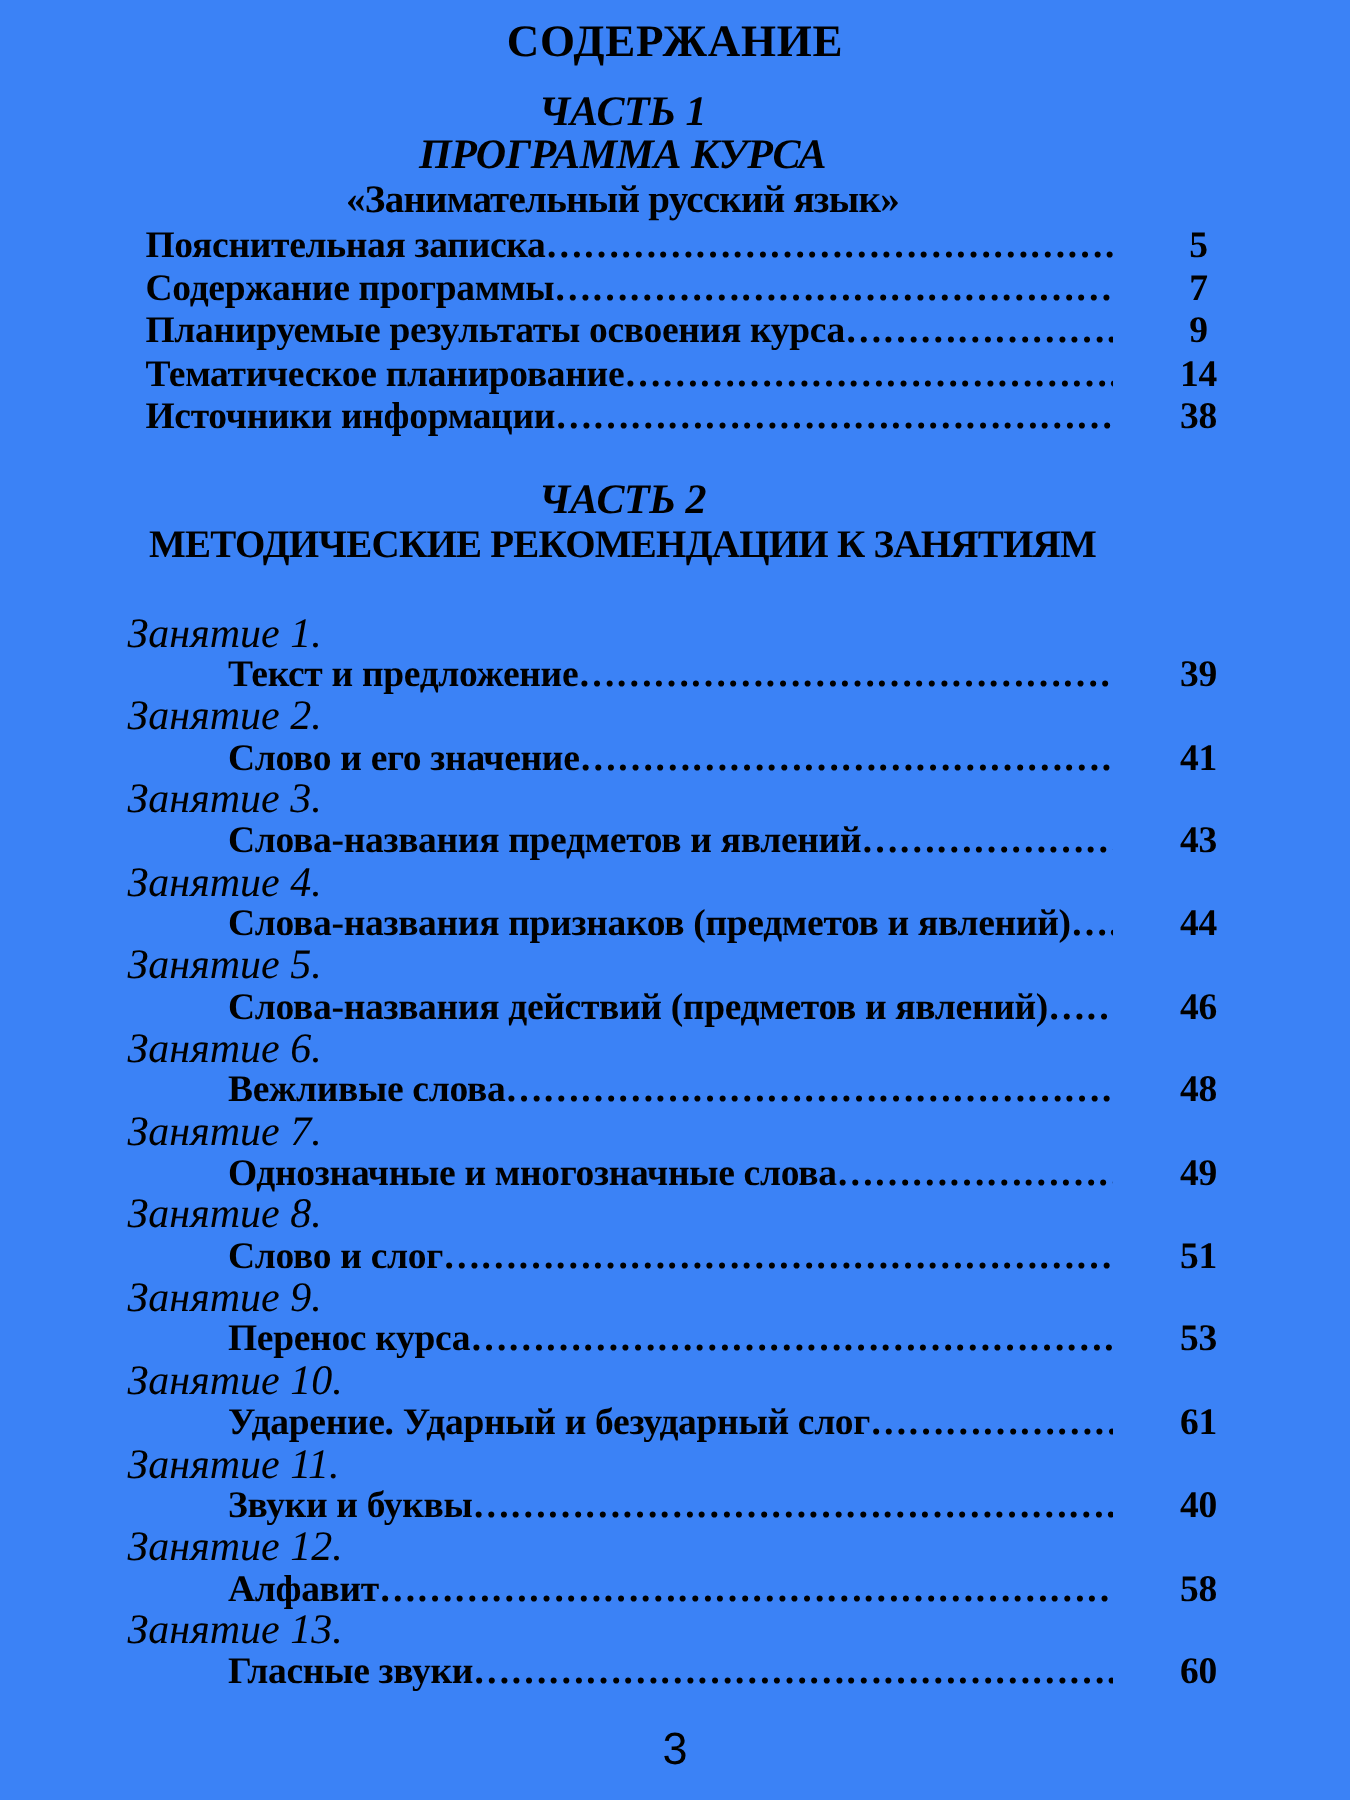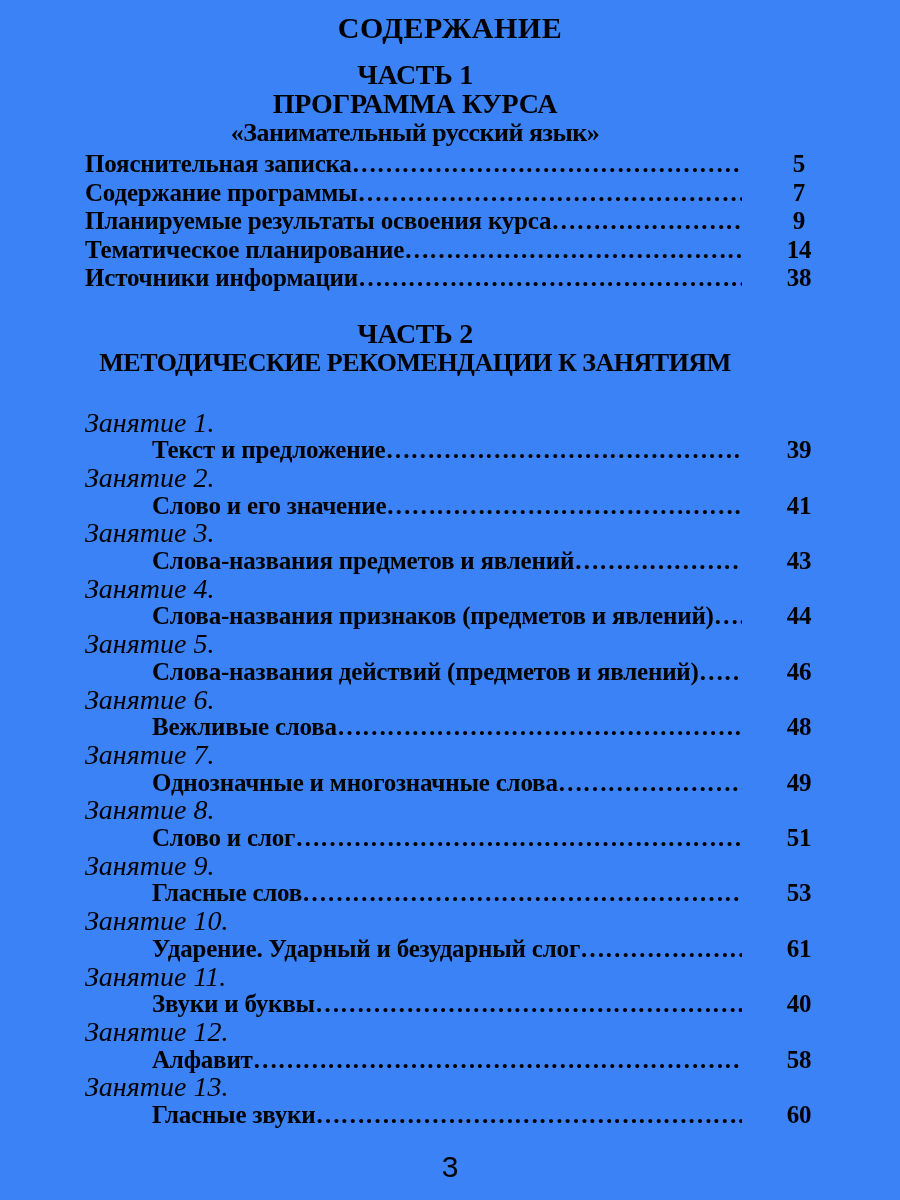--- a/index.html
+++ b/index.html
@@ -20,35 +20,35 @@
     line-height: 32px;
     font-weight: bold;
     letter-spacing: 0.5px;
   }
   .headblock {
     width: 660px;
     margin: 16px 0 0 85px;
     text-align: center;
     font-weight: bold;
   }
-  .head-line-lg { font-size: 28px; line-height: 29px; letter-spacing: -0.3px; }
+  .head-line-lg { font-size: 28px; line-height: 29px; letter-spacing: -0.3px; font-style: italic; }
   .head-line-md { font-size: 26px; line-height: 29px; letter-spacing: -0.5px; }
   .toc { margin-left: 85px; width: 753px; }
   .toc1 { margin-top: 3px; }
   .toc2 { margin-top: 32px; }
   .row {
     display: flex;
     align-items: baseline;
     font-weight: bold;
     font-size: 25px;
     line-height: 28.5px;
     letter-spacing: -0.2px;
   }
   .toc2 .row { line-height: 27.7px; }
-  .row .lbl { white-space: nowrap; flex: none; }
+  .row .lbl { white-space: nowrap; flex: none; margin-left: 12px; }
   .row.indent .lbl { margin-left: 67px; }
   .row .dots {
     flex: 1;
     overflow: hidden;
     white-space: nowrap;
     margin-right: 18px;
   }
   .row .pg {
     flex: none;
     width: 78px;
@@ -173,21 +173,21 @@
 
     <div class="session">Занятие 8.</div>
     <div class="row indent">
       <span class="lbl">Слово и слог</span>
       <span class="dots">………………………………………………………………………………………………………………</span>
       <span class="pg">51</span>
     </div>
 
     <div class="session">Занятие 9.</div>
     <div class="row indent">
-      <span class="lbl">Гласные слов</span>
+      <span class="lbl">Перенос курса</span>
       <span class="dots">………………………………………………………………………………………………………………</span>
       <span class="pg">53</span>
     </div>
 
     <div class="session">Занятие 10.</div>
     <div class="row indent">
       <span class="lbl">Ударение. Ударный и безударный слог</span>
       <span class="dots">………………………………………………………………………………………………………………</span>
       <span class="pg">61</span>
     </div>

